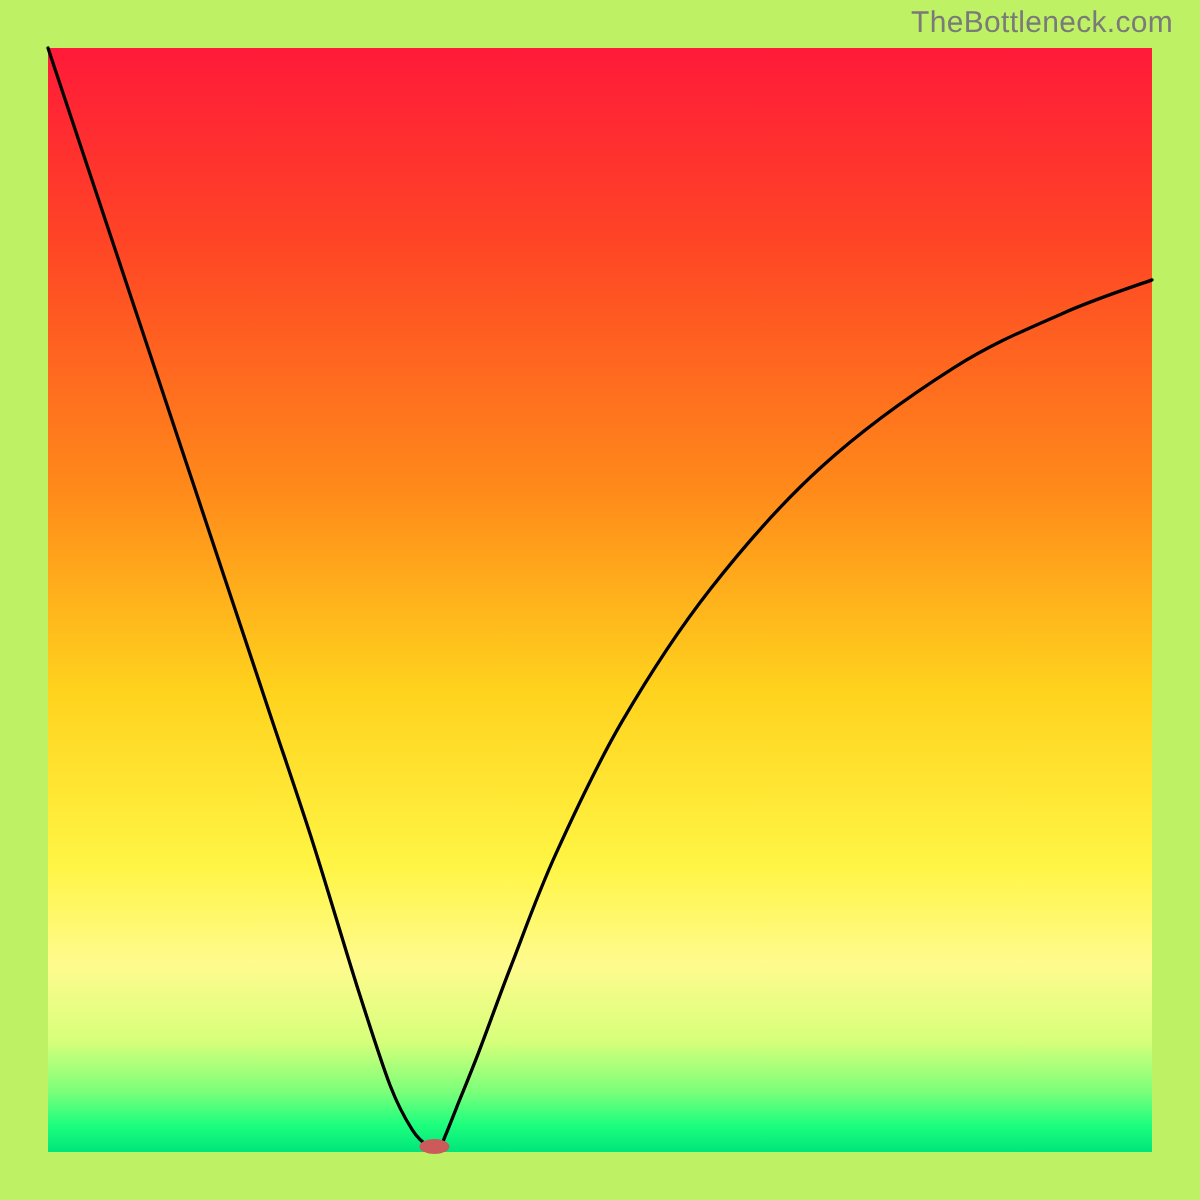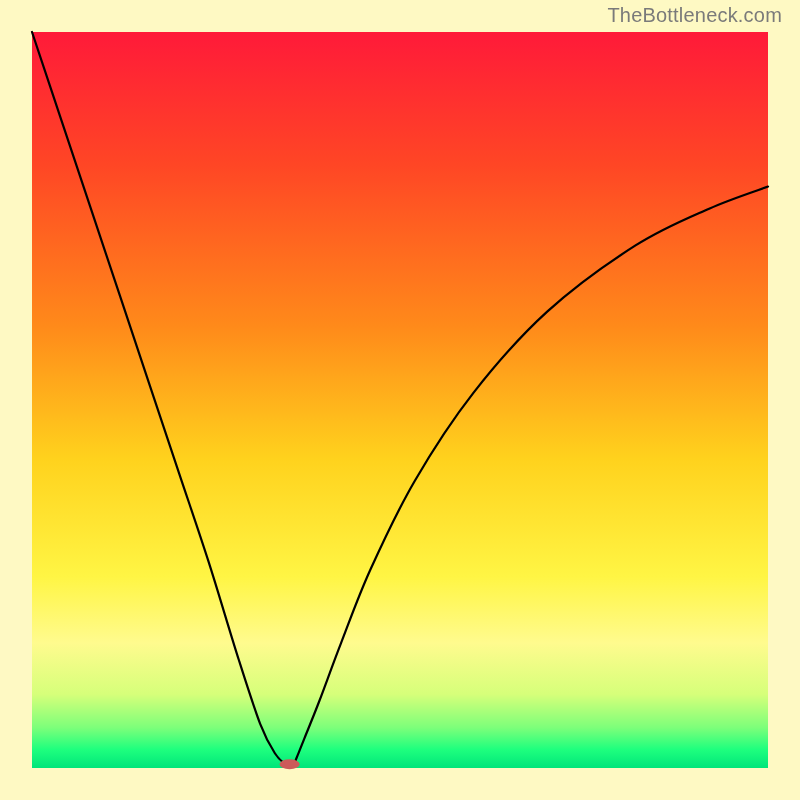--- a/index.html
+++ b/index.html
@@ -10,21 +10,21 @@
     background: #000;
     overflow: hidden;
     font-family: Arial, Helvetica, sans-serif;
   }
   .frame {
     position: absolute;
     top: 0;
     left: 0;
     width: 800px;
     height: 800px;
-    background: #fef9c3;
+    background: #bef264;
   }
   .watermark {
     position: absolute;
     top: 4px;
     right: 18px;
     color: #7a7a7a;
     font-size: 20px;
     letter-spacing: 0.2px;
     font-weight: 400;
   }

